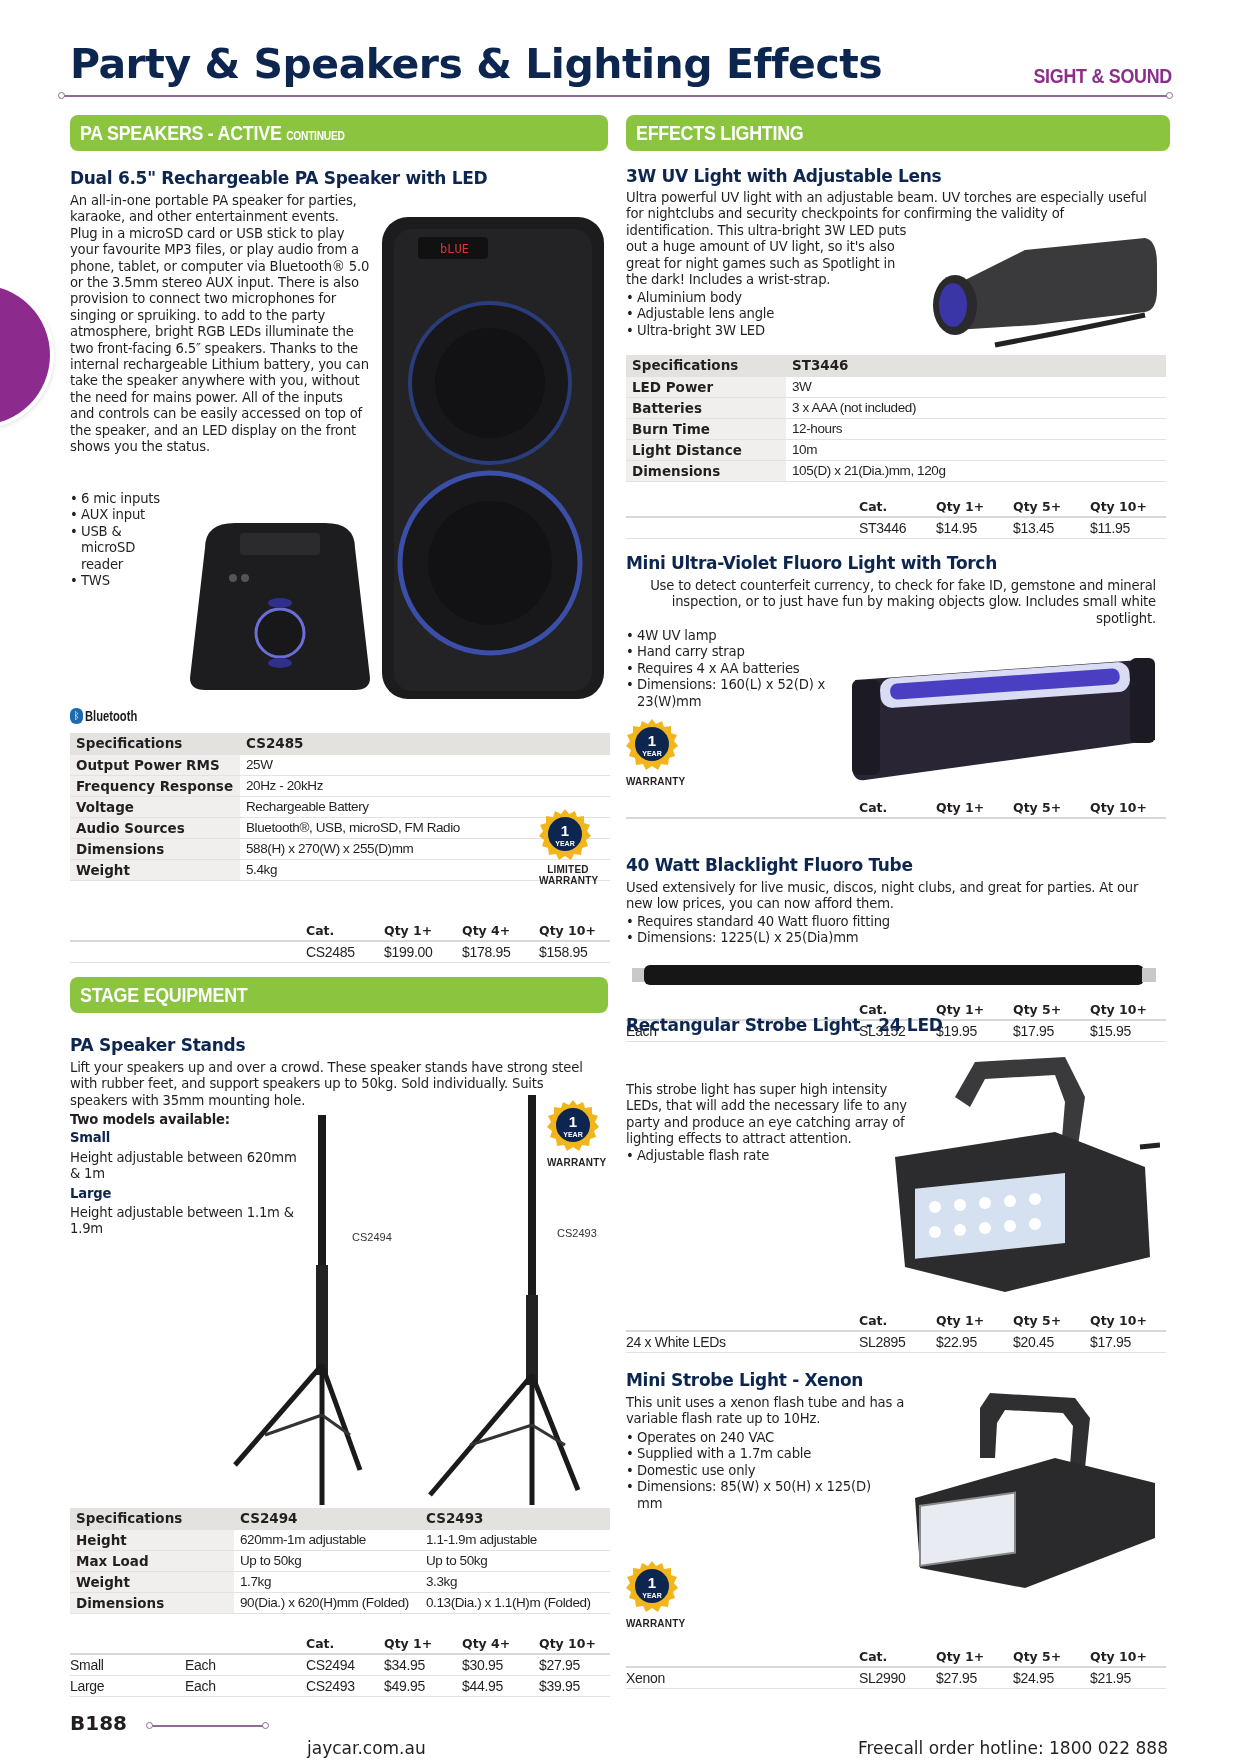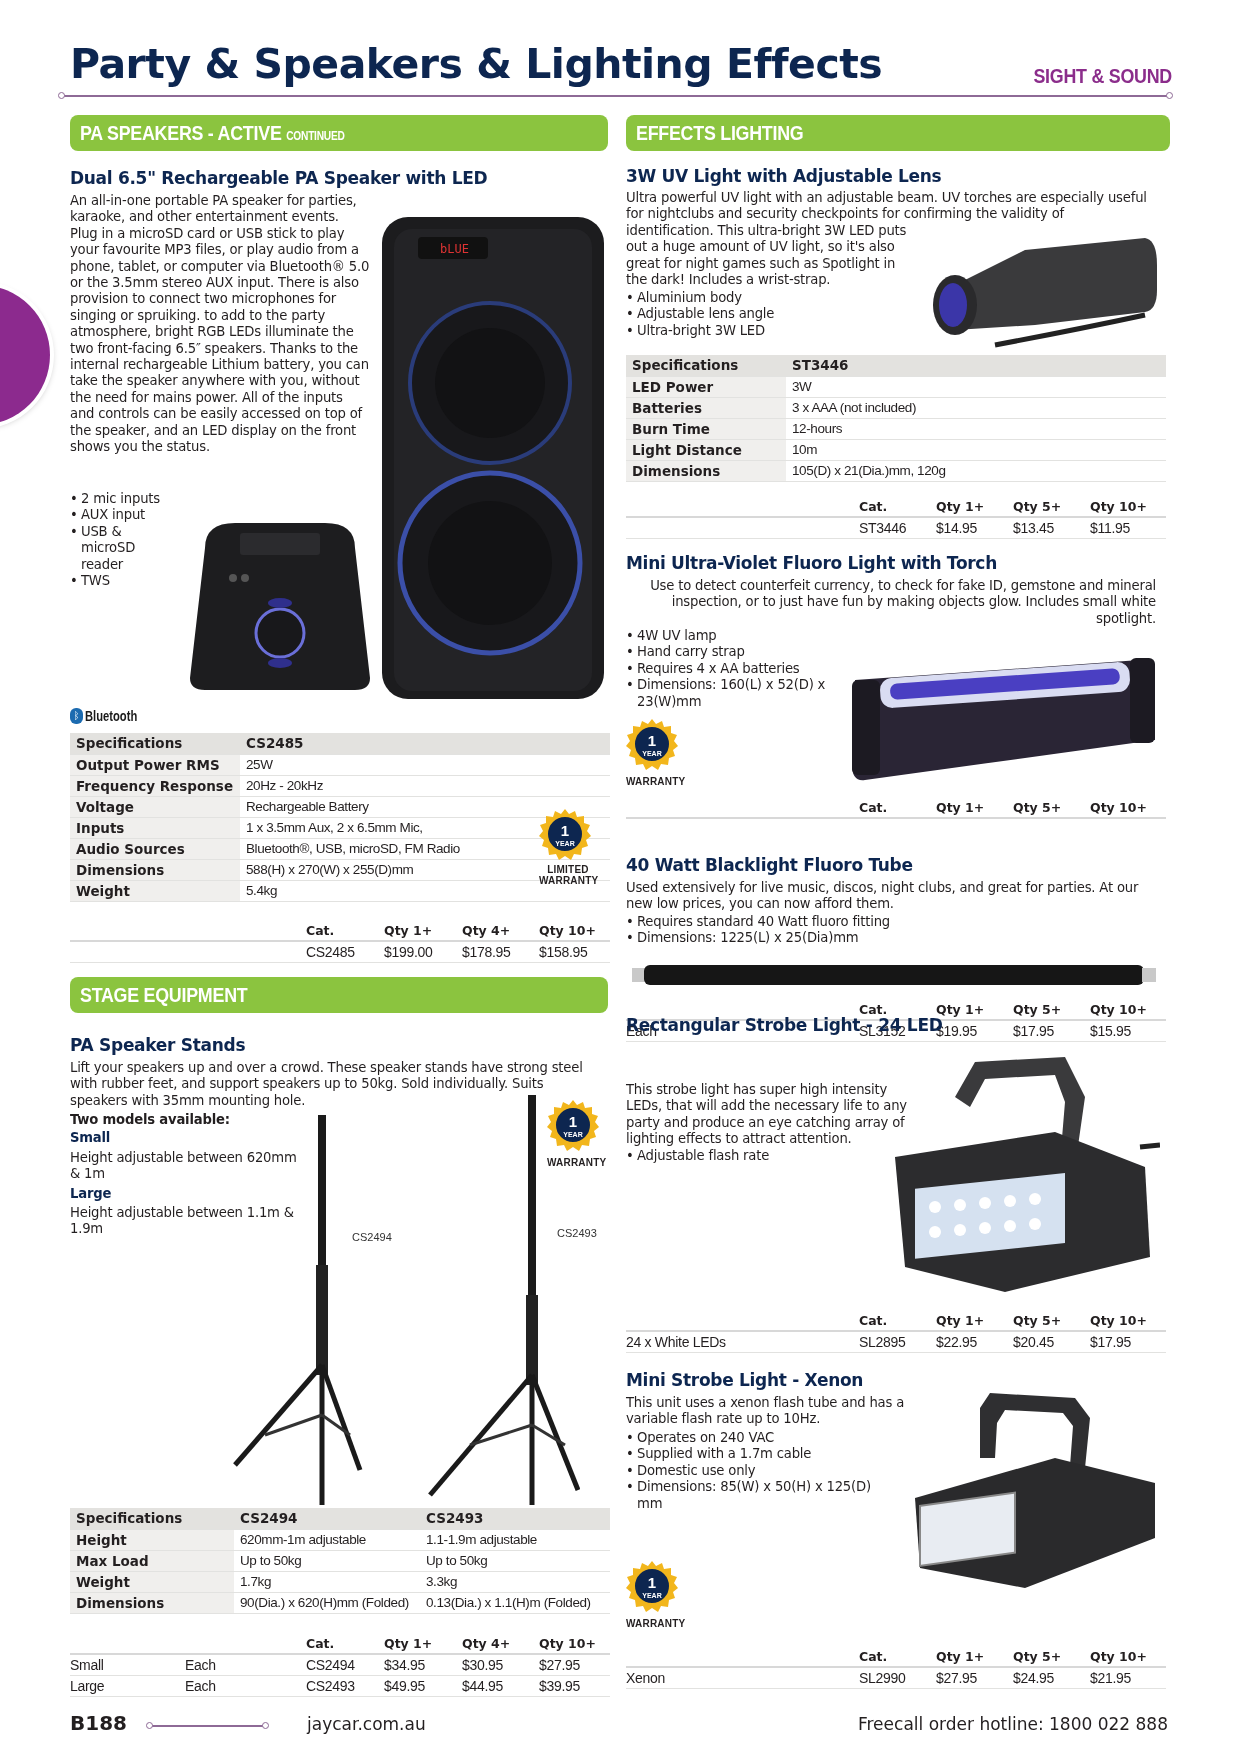--- a/index.html
+++ b/index.html
@@ -23,41 +23,41 @@
   .spec tr.head td { background: #e3e2df; font-weight: bold; font-family: "DejaVu Sans", sans-serif; font-size: 13.5px; }
   .spec td.lbl { background: #f0efed; font-family: "DejaVu Sans", sans-serif; font-weight: bold; font-size: 13.5px; }
   .spec td.val { transform-origin: left; font-size: 13.5px; letter-spacing: -0.4px; }
   .price { font-family: "Liberation Sans", sans-serif; font-size: 14px; }
   .price td { height: 21px; vertical-align: middle; }
   .price tr.ph td { font-family: "DejaVu Sans", sans-serif; font-weight: bold; font-size: 12.5px; border-bottom: 2px solid #d8d8d8; }
   .price tr.pr td { border-bottom: 1.5px solid #e2e2e0; letter-spacing: -0.3px; }
   .badge { width: 52px; height: 52px; }
   .badge-label { font-family: "Liberation Sans", sans-serif; font-weight: bold; font-size: 10px; color: #231f20; text-align: center; line-height: 11px; letter-spacing: 0.2px; }
   .imglabel { font-family: "Liberation Sans", sans-serif; font-size: 11px; color: #333; }
-  .footer-text { font-family: "DejaVu Sans", sans-serif; font-size: 17px; color: #231f20; }
+  .footer-text { font-family: "DejaVu Sans", sans-serif; font-size: 17px; color: #231f20; margin-top: 24px; }
 </style>
 </head>
 <body>
 
 <div class="abs" style="left:-90px; top:285px; width:140px; height:140px; border-radius:50%; background:#8c2a8e; box-shadow: 0 0 0 4px #fff, 2px 2px 6px rgba(0,0,0,0.25);"></div>
 
 <div class="abs page-title">Party &amp; Speakers &amp; Lighting Effects</div>
 <div class="abs section-tag">SIGHT &amp; SOUND</div>
 <div class="abs rule" style="left:62px; top:95px; width:1108px;"></div>
 <div class="abs rule-dot" style="left:58px; top:92px;"></div>
 <div class="abs rule-dot" style="left:1166px; top:92px;"></div>
 
 <div class="abs banner" style="left:70px; top:115px; width:538px; height:36px;">
   <span class="b-main"><span>PA SPEAKERS - ACTIVE</span> <span class="small">CONTINUED</span></span>
 </div>
 
 <div class="abs prod-title" style="left:70px; top:168px;">Dual 6.5" Rechargeable PA Speaker with LED</div>
 <div class="abs desc" style="left:70px; top:193px; width:300px;">An all-in-one portable PA speaker for parties, karaoke, and other entertainment events. Plug in a microSD card or USB stick to play your favourite MP3 files, or play audio from a phone, tablet, or computer via Bluetooth® 5.0 or the 3.5mm stereo AUX input. There is also provision to connect two microphones for singing or spruiking. to add to the party atmosphere, bright RGB LEDs illuminate the two front-facing 6.5″ speakers. Thanks to the internal rechargeable Lithium battery, you can take the speaker anywhere with you, without the need for mains power. All of the inputs and controls can be easily accessed on top of the speaker, and an LED display on the front shows you the status.</div>
 <ul class="abs desc bullets" style="left:70px; top:491px; width:95px;">
-  <li>2 mic inputs</li>
+  <li>6 mic inputs</li>
   <li>AUX input</li>
   <li>USB &amp; microSD reader</li>
   <li>TWS</li>
 </ul>
 
 <div class="abs" style="left:378px; top:213px; width:230px; height:490px;">
   <svg width="230" height="490" viewBox="0 0 230 490">
     <rect x="4" y="4" width="222" height="482" rx="26" fill="#1c1c1e"></rect>
     <rect x="16" y="16" width="198" height="462" rx="18" fill="#232326"></rect>
     <rect x="40" y="24" width="70" height="22" rx="4" fill="#111"></rect>
@@ -96,24 +96,20 @@
         <td class="lbl">Output Power RMS</td>
         <td class="val">25W</td>
       </tr>
   <tr>
         <td class="lbl">Frequency Response</td>
         <td class="val">20Hz - 20kHz</td>
       </tr>
   <tr>
         <td class="lbl">Voltage</td>
         <td class="val">Rechargeable Battery</td>
-      </tr>
-  <tr>
-        <td class="lbl">Inputs</td>
-        <td class="val">1 x 3.5mm Aux, 2 x 6.5mm Mic,</td>
       </tr>
   <tr>
         <td class="lbl">Audio Sources</td>
         <td class="val">Bluetooth®, USB, microSD, FM Radio</td>
       </tr>
   <tr>
         <td class="lbl">Dimensions</td>
         <td class="val">588(H) x 270(W) x 255(D)mm</td>
       </tr>
   <tr>

